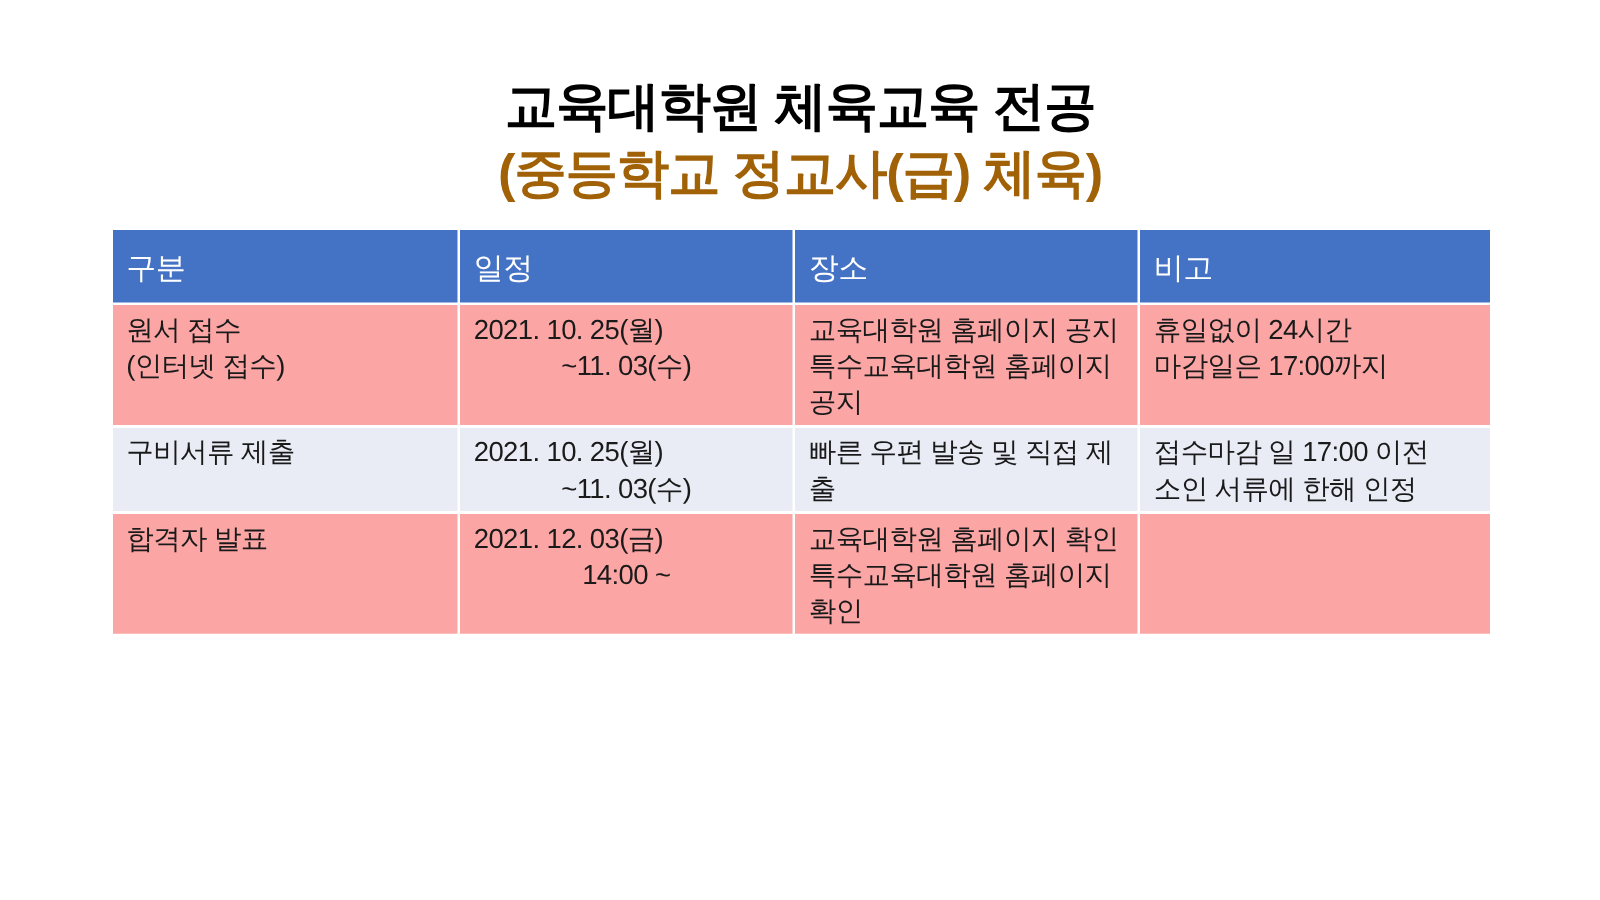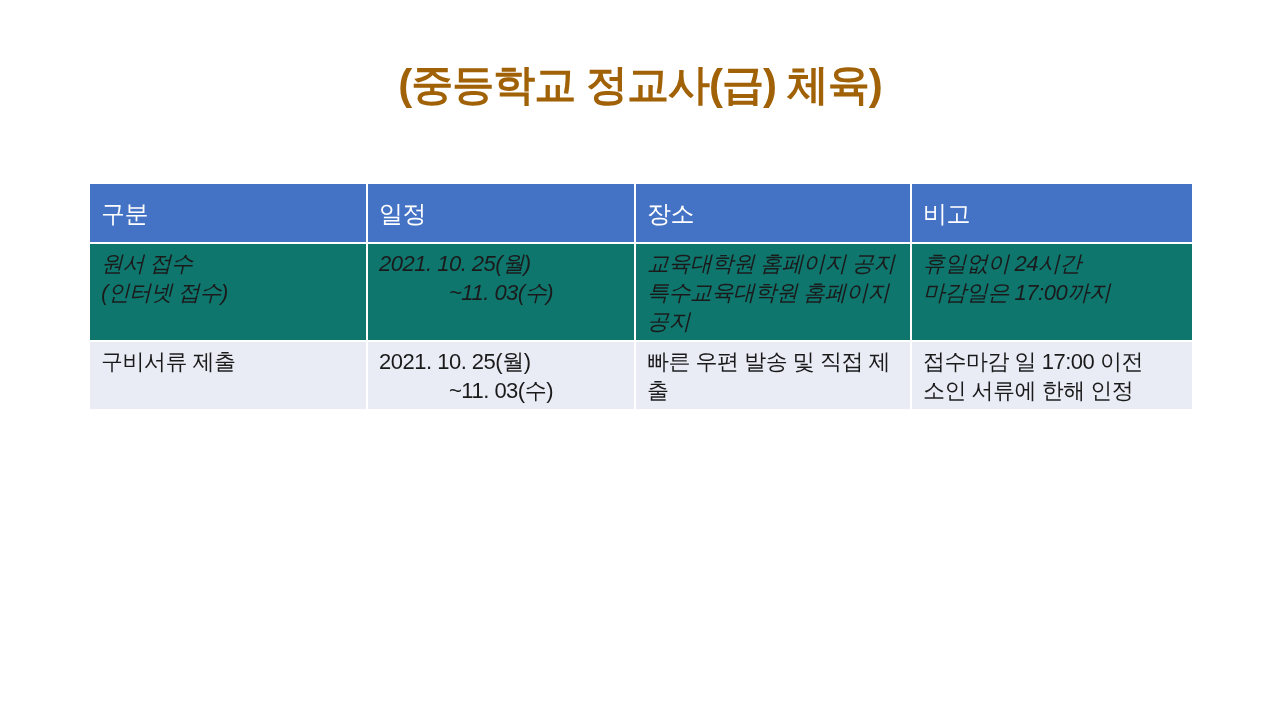--- a/index.html
+++ b/index.html
@@ -55,21 +55,21 @@
     height: 49px;
     letter-spacing: -0.5px;
   }
   table.schedule td {
     vertical-align: top;
     color: #1a1a1a;
     font-size: 22px;
     line-height: 1.32;
     letter-spacing: -0.5px;
   }
-  tr.band-dark td  { background: #0f766e; font-style: italic; }
+  tr.band-dark td  { background: #fca5a5; }
   tr.band-light td { background: #E9EBF5; }
 
   tr.r1 td { height: 62px; }
   tr.r2 td { height: 56px; }
   tr.r3 td { height: 45px; }
   tr.r4 td { height: 54px; }
   tr.r5 td { height: 56px; }
 
   td.c-place {
     font-size: 17px;
@@ -78,20 +78,21 @@
     margin-top: 12px;
   }
   td.c-schedule div:nth-child(2) { text-align: center; }
 </style>
 </head>
 <body>
 
 <div class="slide">
 
   <div class="title-block">
+    <div class="title-main">교육대학원 체육교육 전공</div>
     <div class="title-sub">(중등학교 정교사(급) 체육)</div>
   </div>
 
   <table class="schedule">
     <colgroup>
       <col style="width:278px">
       <col style="width:268px">
       <col style="width:276px">
       <col style="width:282px">
     </colgroup>
@@ -131,16 +132,30 @@
             <div>~11. 03(수)</div>
           </td>
         <td class="c-place">
             <div>빠른 우편 발송 및 직접 제출</div>
           </td>
         <td class="c-note">
             <div>접수마감 일 17:00 이전</div>
             <div>소인 서류에 한해 인정</div>
           </td>
       </tr>
+      <tr class="band-dark r5">
+        <td class="c-category">
+            <div>합격자 발표</div>
+          </td>
+        <td class="c-schedule">
+            <div>2021. 12. 03(금)</div>
+            <div>14:00 ~</div>
+          </td>
+        <td class="c-place">
+            <div>교육대학원 홈페이지 확인</div>
+            <div>특수교육대학원 홈페이지 확인</div>
+          </td>
+        <td class="c-note"></td>
+      </tr>
     </tbody>
   </table>
 
 </div>
 
 </body></html>

